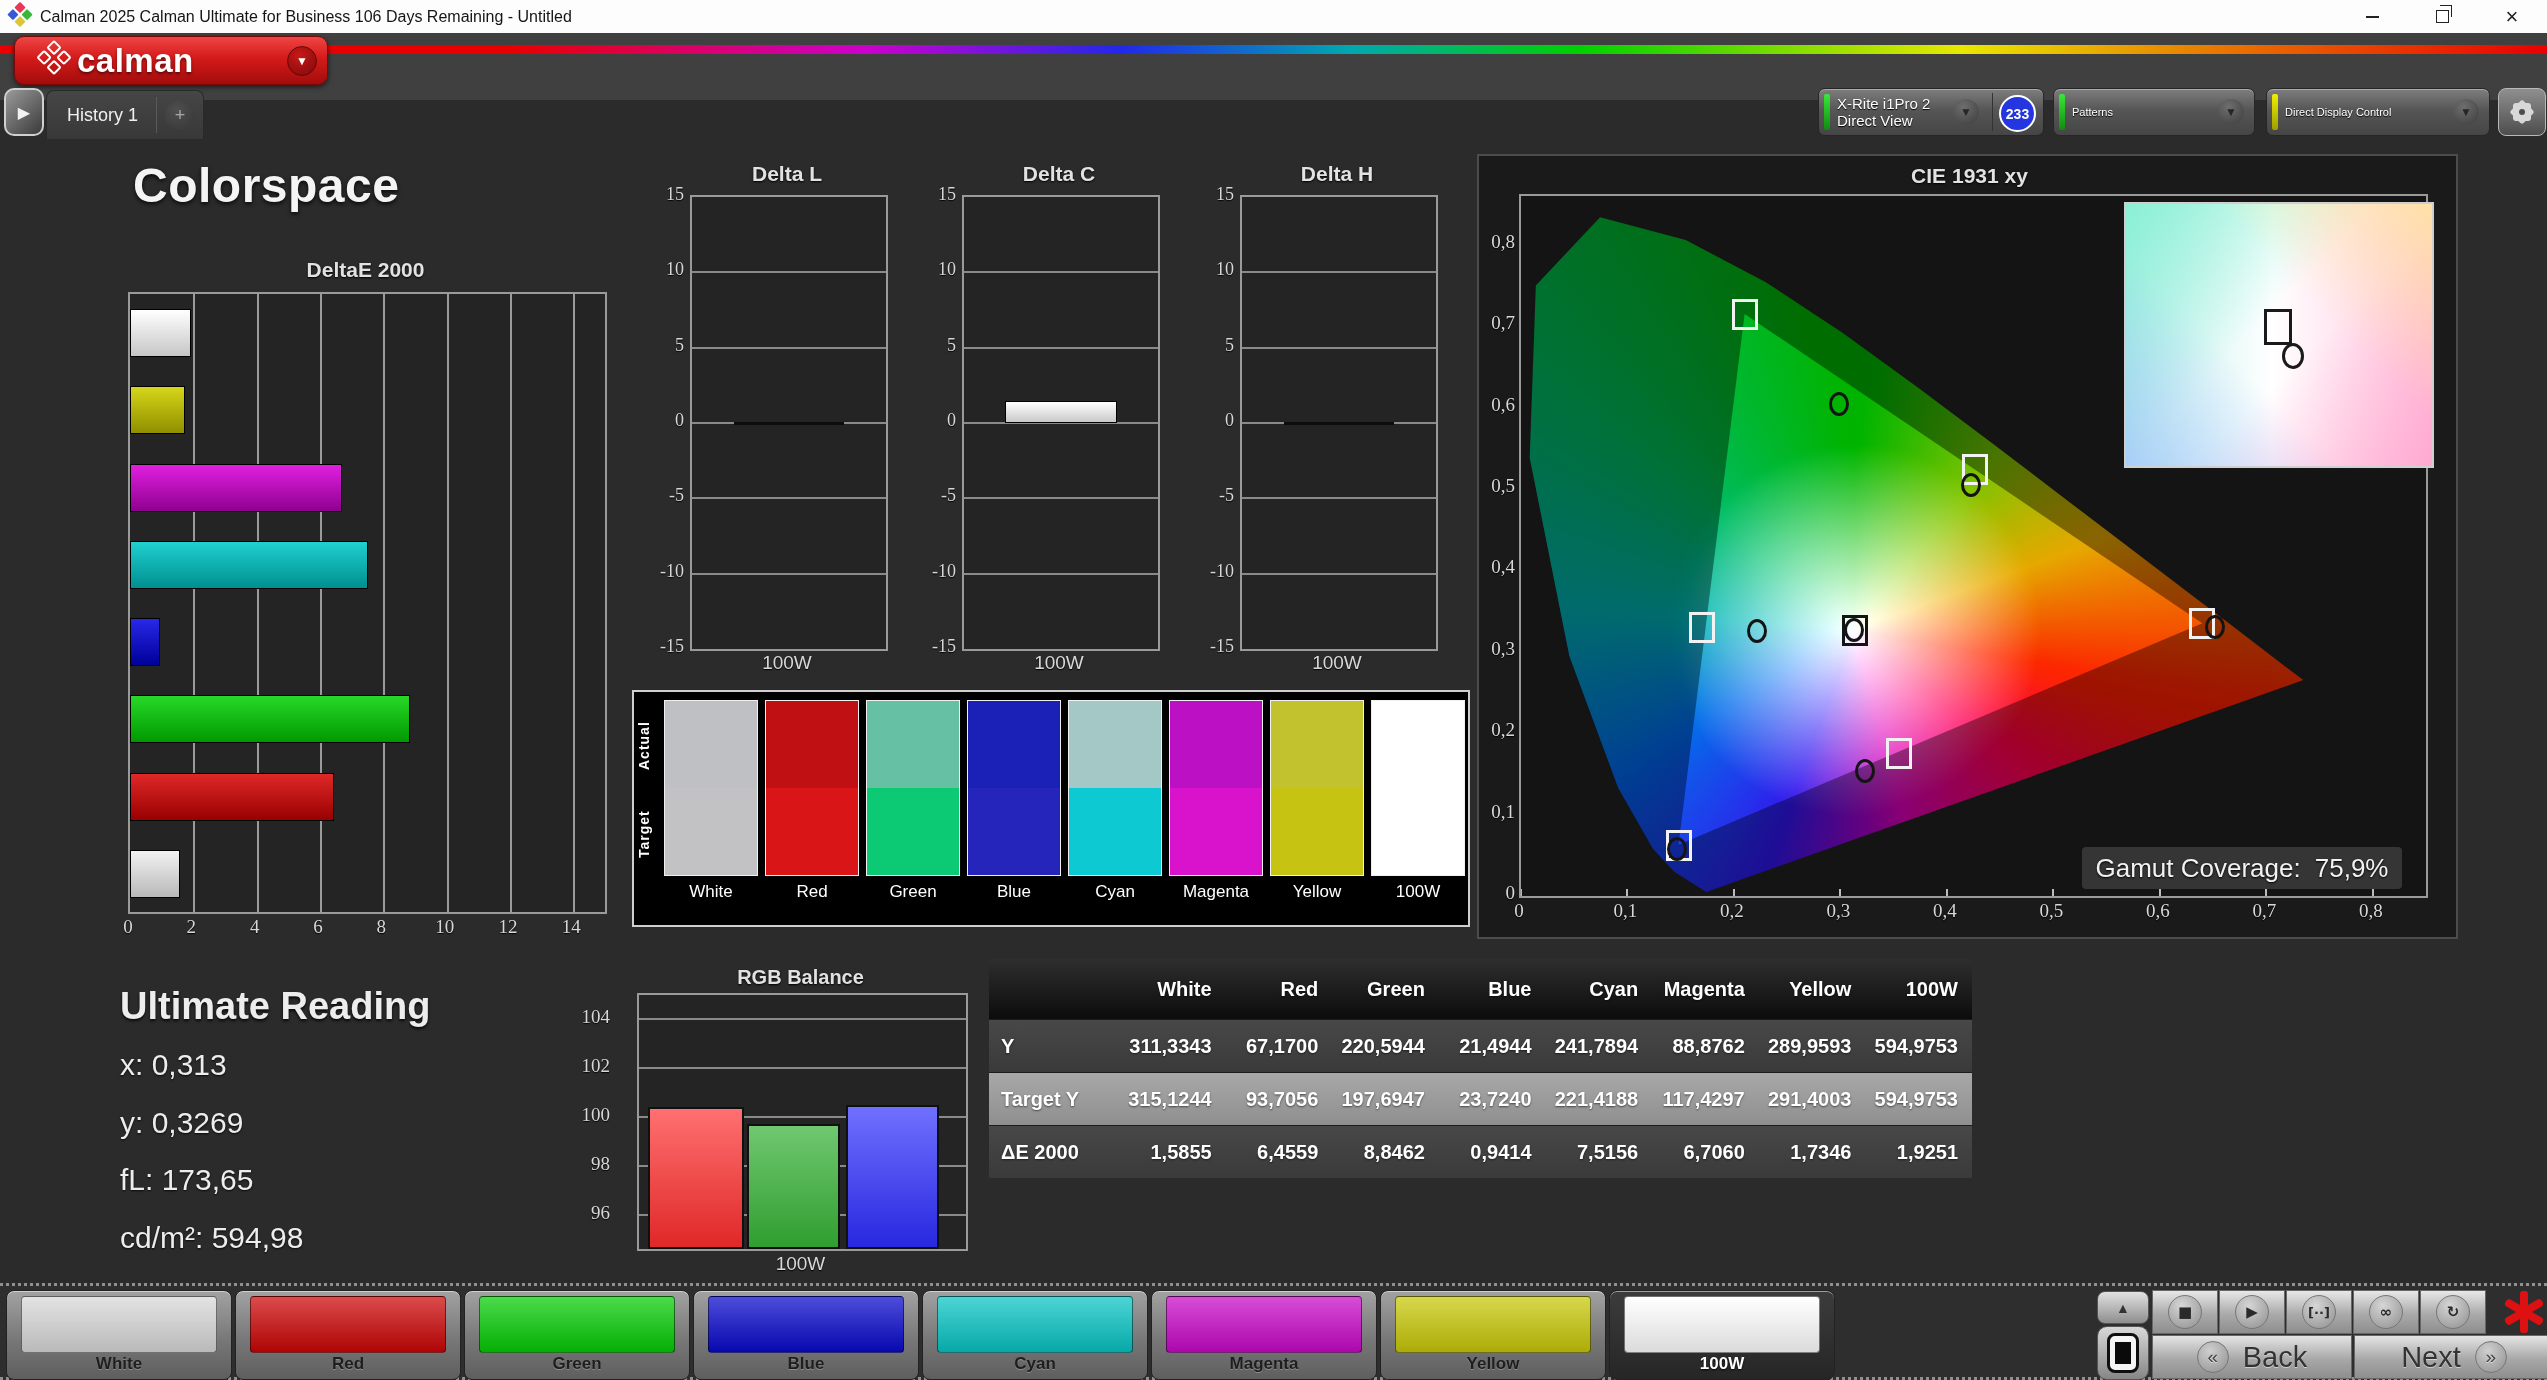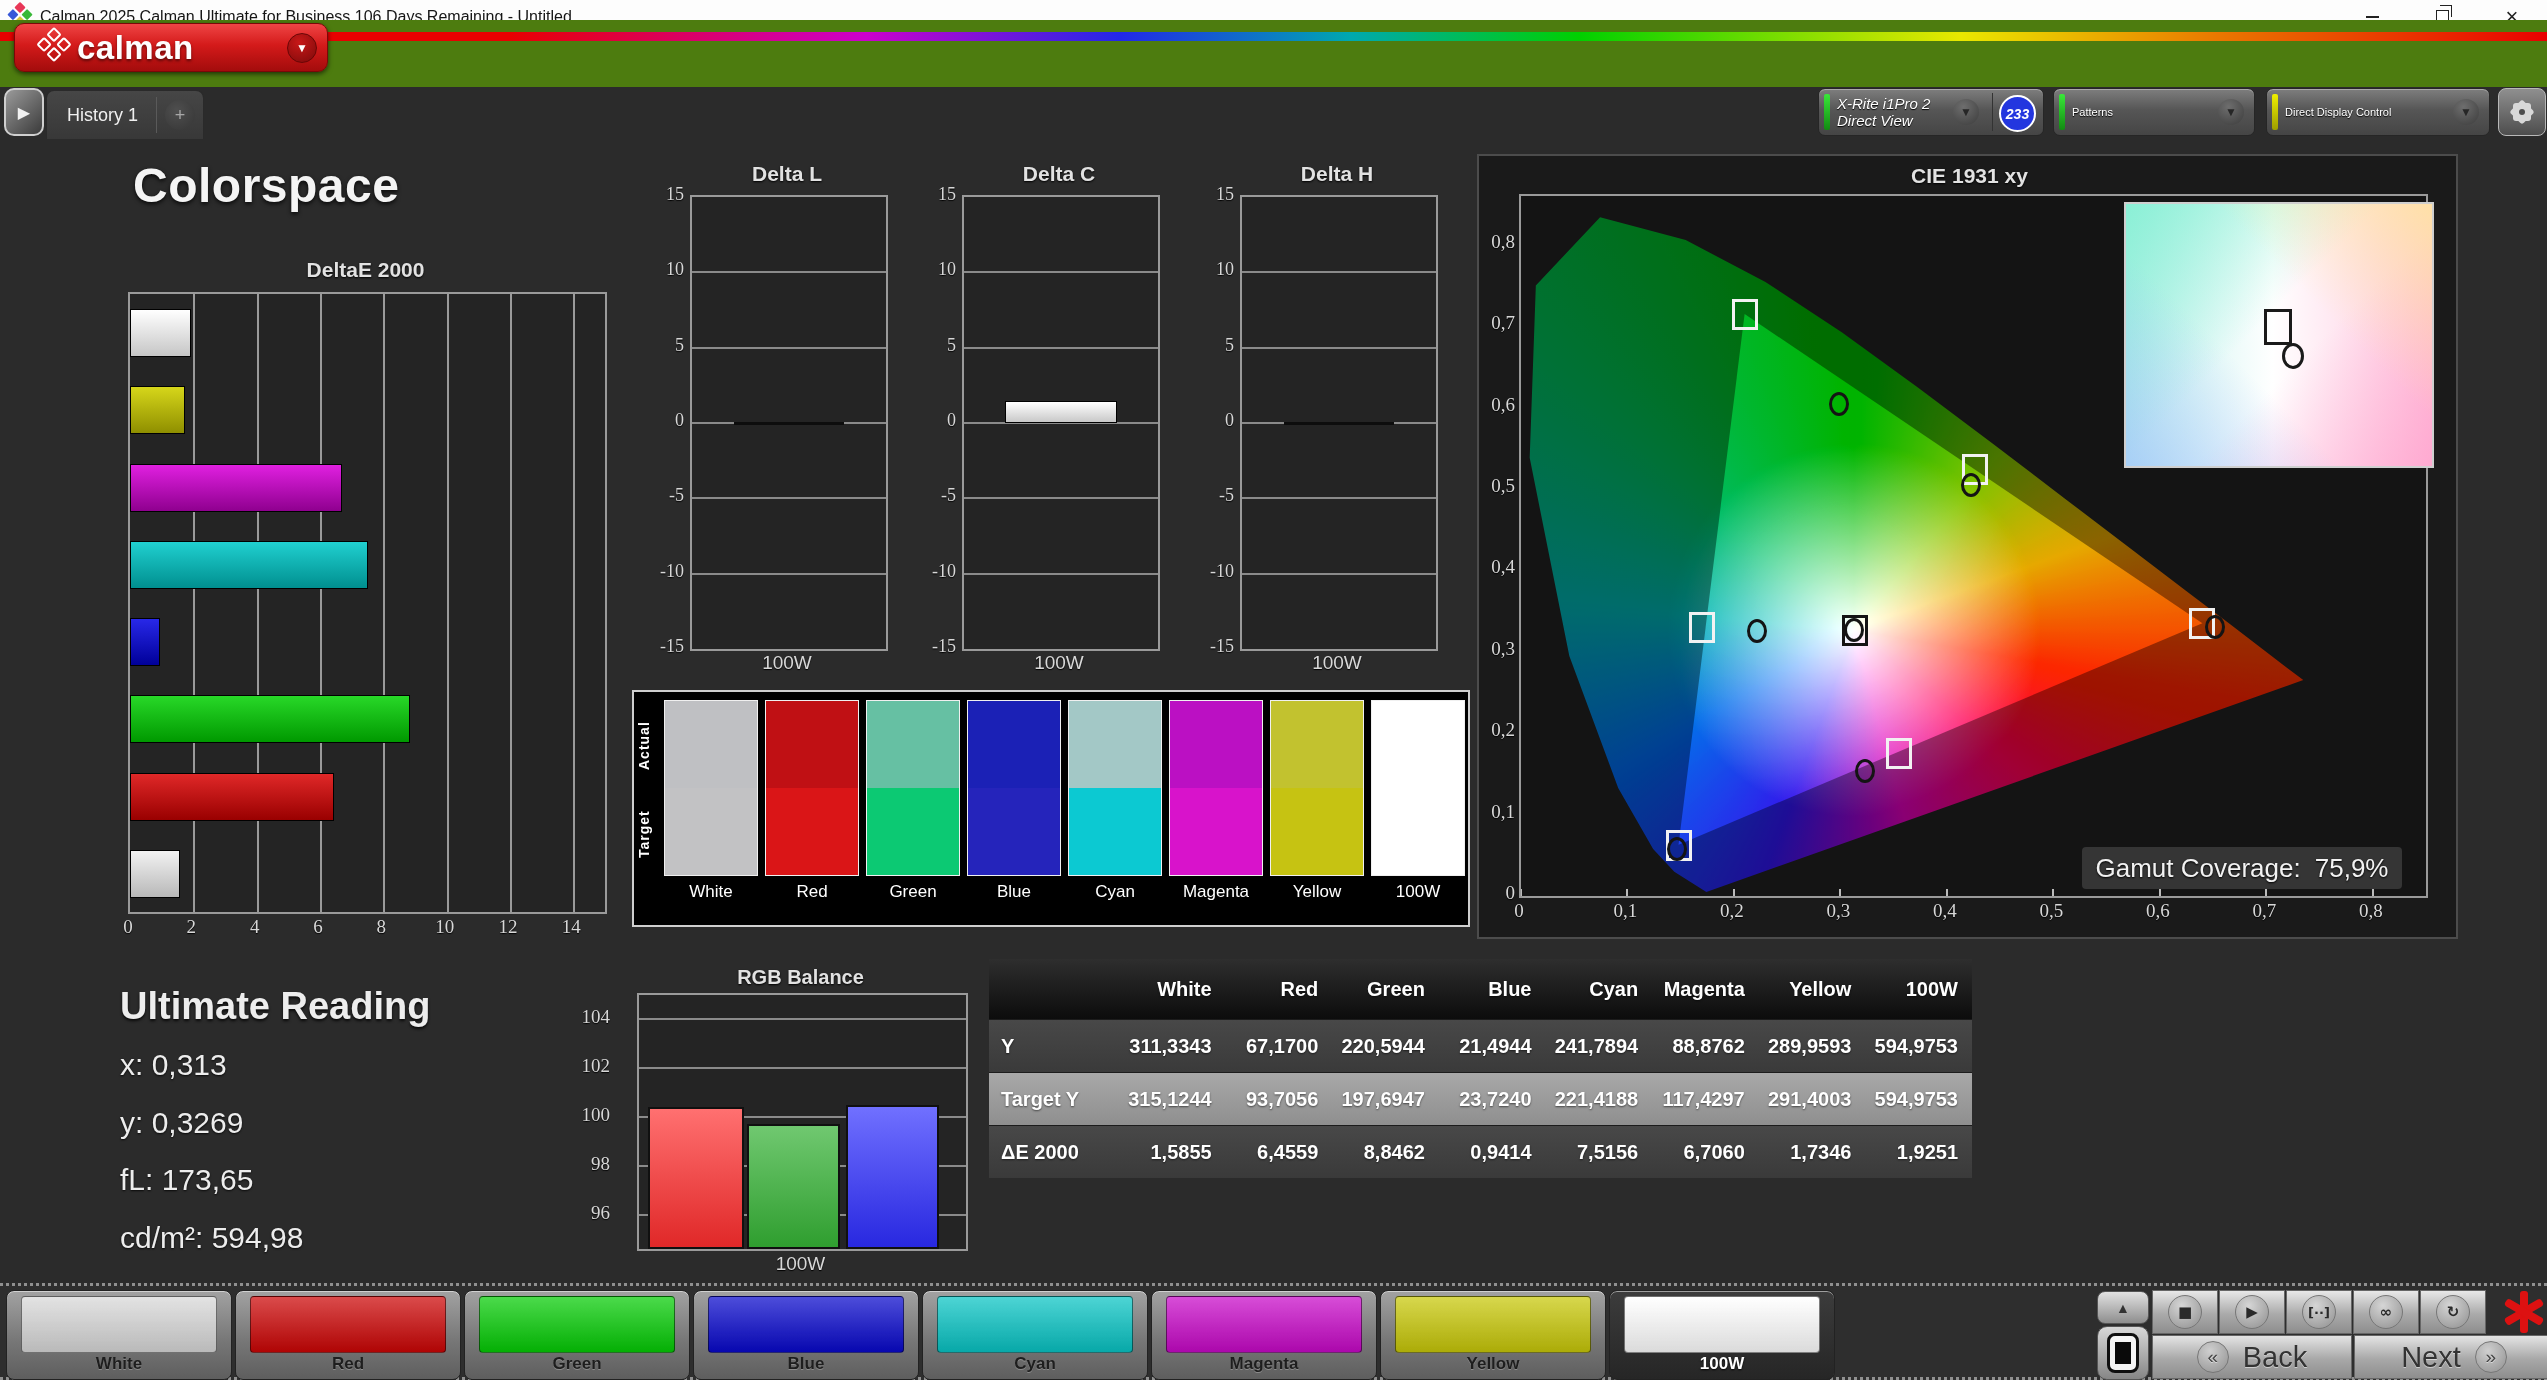--- a/index.html
+++ b/index.html
@@ -12,21 +12,21 @@
   .title-icon span{display:block;border-radius:1px;}
   .title-text{position:absolute;left:40px;top:0;line-height:33px;font-size:16px;color:#151515;white-space:nowrap;}
   .win-controls{position:absolute;right:0;top:0;height:33px;display:flex;}
   .win-btn{width:70px;height:33px;display:flex;align-items:center;justify-content:center;color:#222;font-size:18px;cursor:default;}
   .min-glyph{width:13px;height:0;border-top:2px solid #222;display:block;}
   .restore-glyph{width:11px;height:11px;border:1.5px solid #222;position:relative;background:#fff;}
   .restore-glyph:before{content:"";position:absolute;left:3px;top:-6px;width:11px;height:11px;border:1.5px solid #222;border-bottom:none;border-left:none;}
   .close-glyph{font-size:22px;line-height:20px;}
 
   
-  .header-band{position:absolute;left:0;top:20px;width:2547px;height:67px;background:#4d7c0f;}
+  .header-band{position:absolute;left:0;top:33px;width:2547px;height:67px;background:#404040;}
   .rainbow-strip{position:absolute;left:0;top:12px;width:2547px;height:9px;
     background:linear-gradient(90deg,#e80000 0%,#e80000 20%,#cc00cc 34%,#2228e8 44%,#00a8b0 53%,#00d000 62%,#e8e800 77%,#e87800 87%,#e80000 100%);}
   .brand-button{position:absolute;left:14px;top:3px;width:292px;height:47px;border-radius:10px;
     background:linear-gradient(180deg,#ef4545 0%,#d41a1a 45%,#a30c0c 100%);border:1px solid #7a0808;
     box-shadow:0 2px 5px rgba(0,0,0,.6);display:flex;align-items:center;padding:0 10px;}
   .brand-diamond{width:30px;height:30px;transform:rotate(45deg);display:grid;grid-template-columns:11px 11px;grid-template-rows:11px 11px;gap:3px;margin:0 8px 0 14px;}
   .brand-diamond span{display:block;border:2.5px solid #fff;border-radius:2px;}
   .brand-text{color:#fff;font-size:33px;font-weight:bold;letter-spacing:0.5px;text-shadow:0 2px 3px rgba(0,0,0,.5);flex:1;}
   .brand-arrow{width:28px;height:28px;border-radius:50%;background:radial-gradient(circle at 40% 30%,#c81818,#7d0a0a);border:1px solid #690606;
     display:flex;align-items:center;justify-content:center;color:#fff;font-size:12px;}
@@ -205,21 +205,21 @@
 
 <div class="round-btn">▶</div>
 <div class="tab-group">
   <span class="tab-label">History 1</span>
   <span class="tab-divider"></span>
   <span class="tab-add">
     <span class="tab-add-circle">+</span>
   </span>
 </div>
 
-<div class="dd" style="left:1818px;width:224px;font-style:italic;">
+<div class="dd" style="left:1818px;width:224px;">
   <span class="dd-bar green"></span>
   <div class="dd-text">
     <span>X-Rite i1Pro 2</span>
     <span>Direct View</span>
   </div>
   <span class="dd-arrow" style="right:64px;">▼</span>
   <span class="dd-vdiv" style="right:50px;"></span>
   <span class="badge">233</span>
 </div>
 

